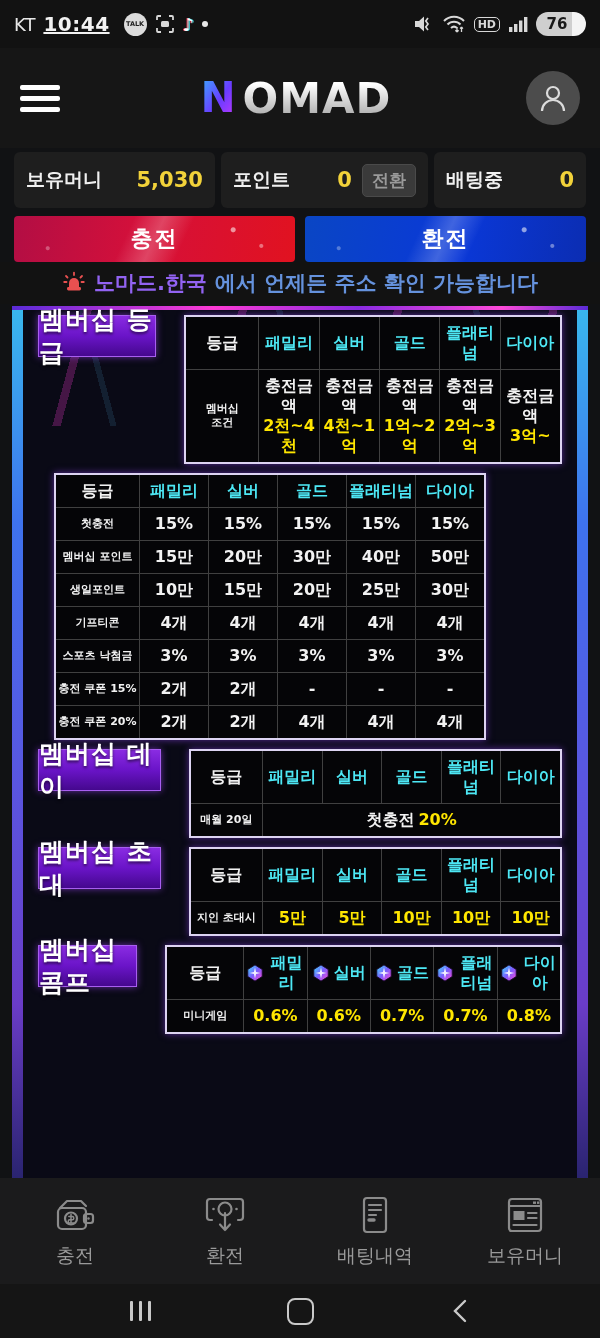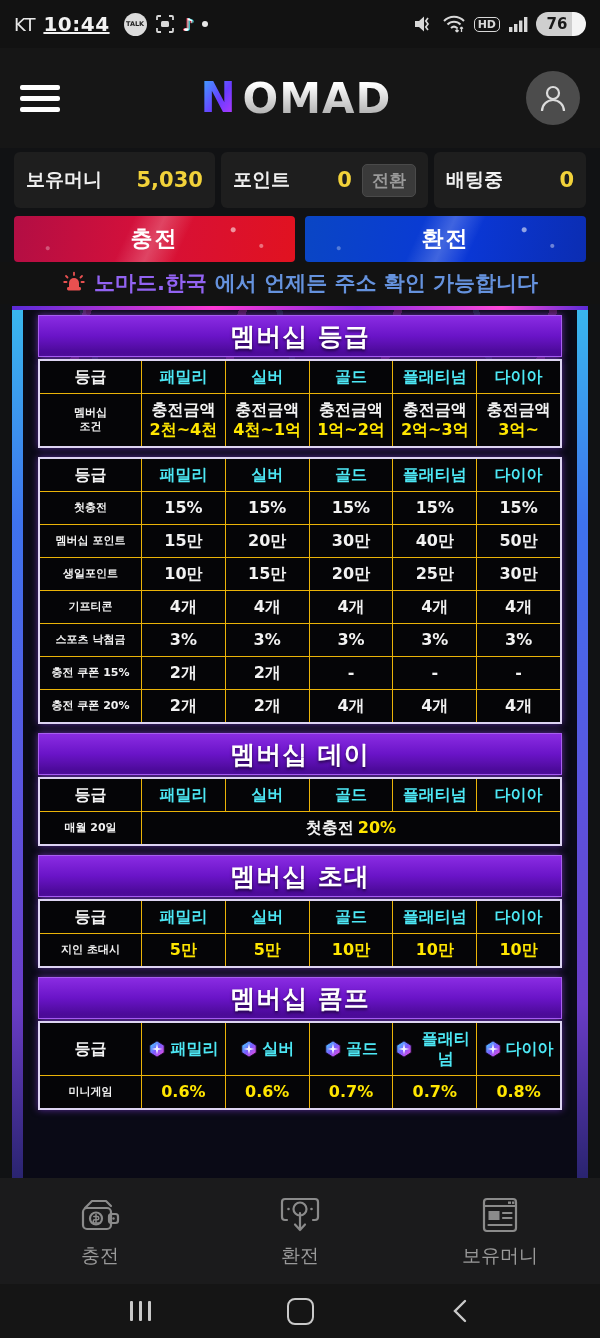--- a/index.html
+++ b/index.html
@@ -68,28 +68,28 @@
   .edge-left{left:0;} .edge-right{right:0;}
   .panel-topline{position:absolute;top:0;left:0;right:0;height:4px;z-index:1;
     background:linear-gradient(90deg,#5a2bd8,#ff3bd4 35%,#8a2be2 60%,#ff4bd8 85%,#5a2bd8);}
   .panel-streaks{position:absolute;top:0;left:0;right:0;height:120px;z-index:0;opacity:.8;
     background:
       repeating-linear-gradient(105deg,transparent 0 70px,rgba(255,60,220,.30) 70px 78px,transparent 78px 150px),
       repeating-linear-gradient(75deg,transparent 0 95px,rgba(90,200,255,.15) 95px 101px,transparent 101px 190px);}
   .tables-host{position:relative;z-index:2;padding:9px 26px 8px;display:flex;
     flex-direction:column;gap:9px;}
   
-  .mtable{display:flex;flex-direction:column;gap:2px;}
+  .mtable{display:flex;flex-direction:row;gap:12px;}
   .tb-title{height:40px;display:flex;align-items:center;justify-content:center;
     background:linear-gradient(180deg,#8a2ce2 0%,#6a14c8 50%,#45088e 100%);
     border:1px solid #a85ef0;box-shadow:0 0 7px rgba(160,70,255,.6);
     font-size:25px;font-weight:800;color:#fff;letter-spacing:1px;
     text-shadow:0 2px 3px rgba(0,0,0,.6);}
   .tgrid{display:grid;grid-template-columns:1.22fr repeat(5,1fr);gap:1px;
-    background:#eab308;border:2px solid #ddd4f2;box-shadow:0 0 7px rgba(150,70,255,.55);}
+    background:#404040;border:2px solid #ddd4f2;box-shadow:0 0 7px rgba(150,70,255,.55);margin-left:16px;}
   .cell{background:#050507;display:flex;flex-direction:column;align-items:center;
     justify-content:center;padding:6px 2px;text-align:center;line-height:1.25;
     font-weight:700;font-size:16px;}
   .cell.hdr{flex-direction:row;gap:4px;}
   .cell .w{color:#f2f2f2;}
   .cell .y{color:#ffe600;}
   .cell .c{color:#4de8f5;}
   .cell.lbl{color:#f2f2f2;font-size:11px;white-space:pre-line;}
   .gem{width:18px;height:18px;flex:0 0 auto;}
   
@@ -541,20 +541,28 @@
       <path d="M10 27 H8 a3 3 0 0 1 -3-3 V9 a3 3 0 0 1 3-3 h30 a3 3 0 0 1 3 3 v15 a3 3 0 0 1 -3 3 h-2"></path>
       <circle cx="23" cy="16" r="6.5"></circle>
       <circle cx="11.5" cy="16" r="1.3" fill="#8b8b8b" stroke="none"></circle>
       <circle cx="34.5" cy="16" r="1.3" fill="#8b8b8b" stroke="none"></circle>
       <path d="M23 20 v17 m0 0 l-5-5.5 m5 5.5 l5-5.5"></path>
     </svg>
     <span class="bn-label">환전</span>
   </div>
   <div class="bn-item">
     <svg width="46" height="44" viewBox="0 0 46 44">
+      <rect x="12" y="5" width="22" height="34" rx="3"></rect>
+      <path d="M17 12 h12 M17 17 h12 M17 22 h7"></path>
+      <path d="M17 27 h5" stroke-width="3.4"></path>
+    </svg>
+    <span class="bn-label">배팅내역</span>
+  </div>
+  <div class="bn-item">
+    <svg width="46" height="44" viewBox="0 0 46 44">
       <rect x="7" y="6" width="32" height="32" rx="3"></rect>
       <path d="M7 13 h32"></path>
       <rect x="31" y="8.5" width="3" height="2.4" fill="#8b8b8b" stroke="none"></rect>
       <rect x="35" y="8.5" width="2.4" height="2.4" fill="#8b8b8b" stroke="none"></rect>
       <rect x="11.5" y="18" width="11" height="9" fill="#8b8b8b" stroke="none"></rect>
       <path d="M26 20 h8.5 M26 25 h8.5 M11.5 32 h23"></path>
     </svg>
     <span class="bn-label">보유머니</span>
   </div>
 </div>

